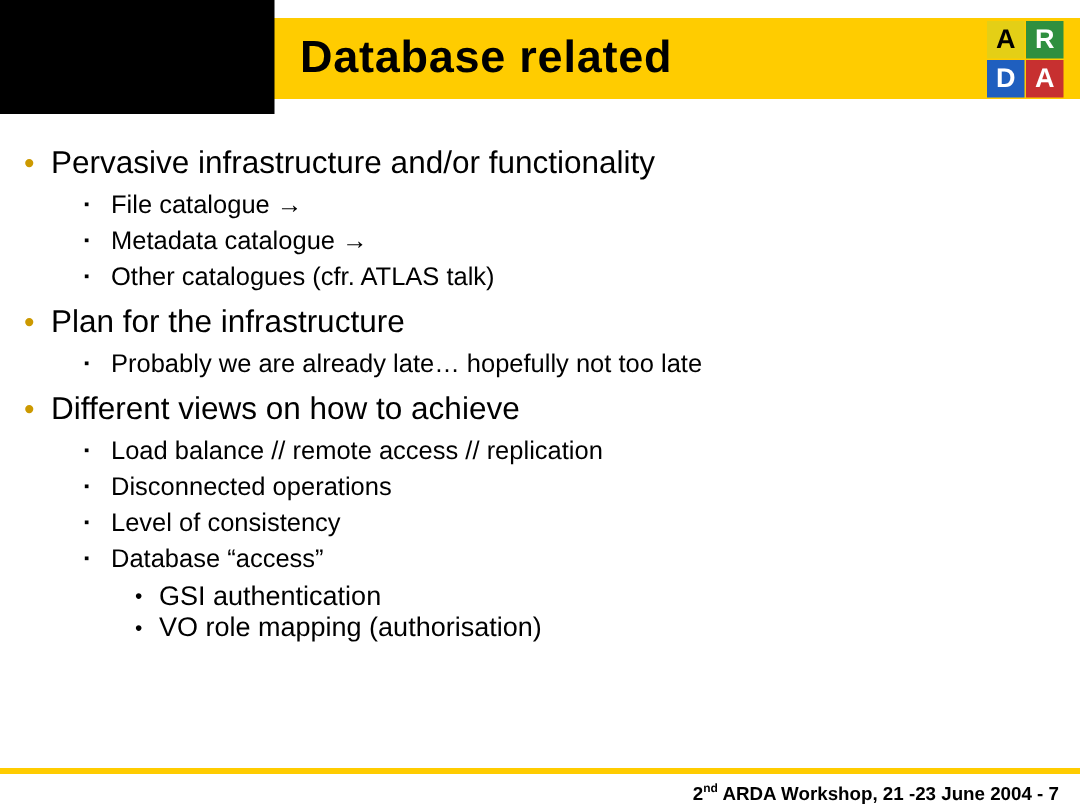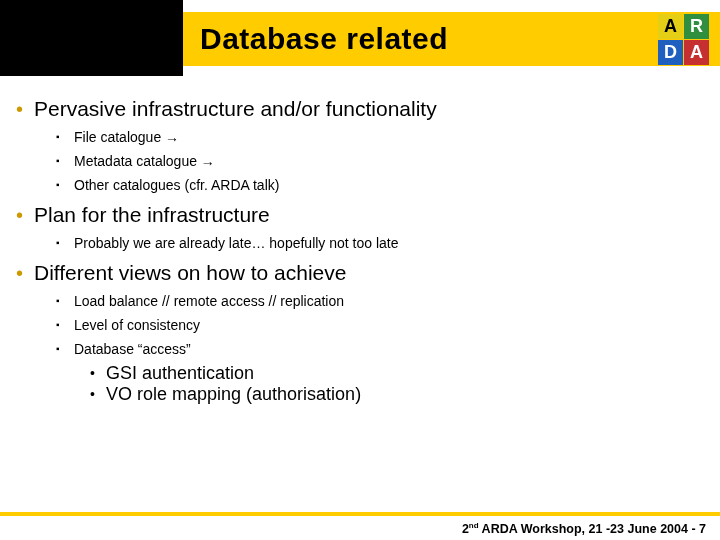--- a/index.html
+++ b/index.html
@@ -100,21 +100,21 @@
     width: 18px;
     vertical-align: top;
     font-size: 10px;
     line-height: 22px;
     color: #000;
     text-align: left;
   }
   .lvl2 .txt {
     display: inline-block;
     vertical-align: top;
-    font-size: 14px;
+    font-size: 17px;
     line-height: 22px;
     max-width: 600px;
   }
   .lvl3-group {
     margin: 3px 0 0 34px;
   }
   .lvl3 {
     margin: 1px 0;
   }
   .lvl3 .bul {
@@ -169,29 +169,30 @@
       <div class="logo-cell" style="left: 26px; top: 0px; background: rgb(47, 143, 63); color: rgb(255, 255, 255);">R</div>
       <div class="logo-cell" style="left: 0px; top: 26px; background: rgb(31, 95, 191); color: rgb(255, 255, 255);">D</div>
       <div class="logo-cell" style="left: 26px; top: 26px; background: rgb(199, 48, 48); color: rgb(255, 255, 255);">A</div>
     </div>
 
   <div class="body" id="body">
       <div class="lvl1"><span class="dot">•</span><span class="txt">Pervasive infrastructure and/or functionality</span></div>
       <div class="lvl2-group">
         <div class="lvl2"><span class="sq">▪</span><span class="txt">File catalogue →</span></div>
         <div class="lvl2"><span class="sq">▪</span><span class="txt">Metadata catalogue →</span></div>
-        <div class="lvl2"><span class="sq">▪</span><span class="txt">Other catalogues (cfr. ARDA talk)</span></div>
+        <div class="lvl2"><span class="sq">▪</span><span class="txt">Other catalogues (cfr. ATLAS talk)</span></div>
       </div>
       <div class="lvl1"><span class="dot">•</span><span class="txt">Plan for the infrastructure</span></div>
       <div class="lvl2-group">
         <div class="lvl2"><span class="sq">▪</span><span class="txt">Probably we are already late… hopefully not too late</span></div>
       </div>
       <div class="lvl1"><span class="dot">•</span><span class="txt">Different views on how to achieve</span></div>
       <div class="lvl2-group">
         <div class="lvl2"><span class="sq">▪</span><span class="txt">Load balance // remote access // replication</span></div>
+        <div class="lvl2"><span class="sq">▪</span><span class="txt">Disconnected operations</span></div>
         <div class="lvl2"><span class="sq">▪</span><span class="txt">Level of consistency</span></div>
         <div class="lvl2"><span class="sq">▪</span><span class="txt">Database “access”</span></div>
         <div class="lvl3-group">
           <div class="lvl3"><span class="bul">•</span><span class="txt">GSI authentication</span></div>
           <div class="lvl3"><span class="bul">•</span><span class="txt">VO role mapping (authorisation)</span></div>
         </div>
       </div>
     </div>
 
   <div class="footer-band"></div>

